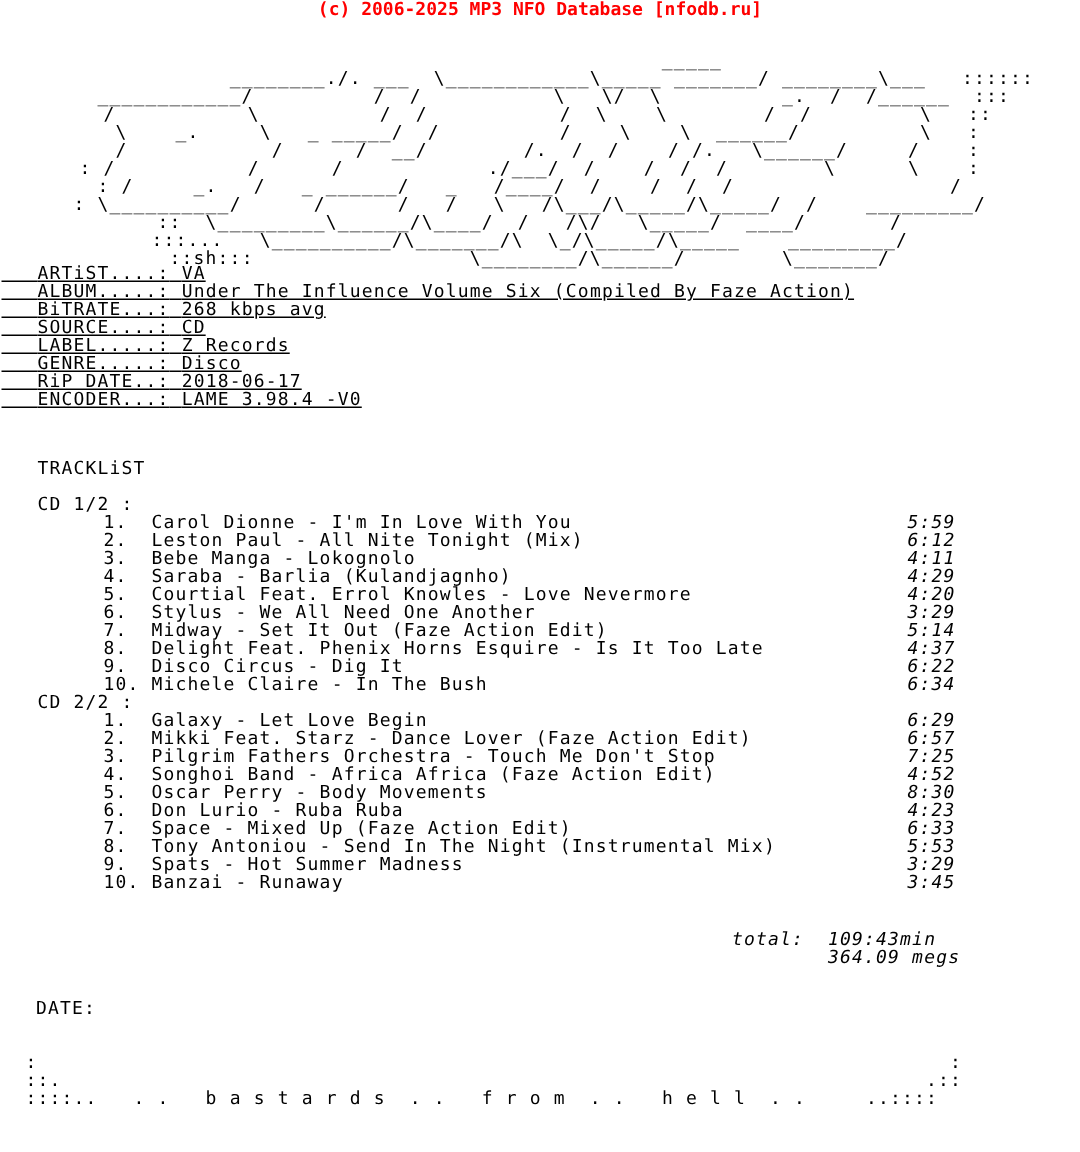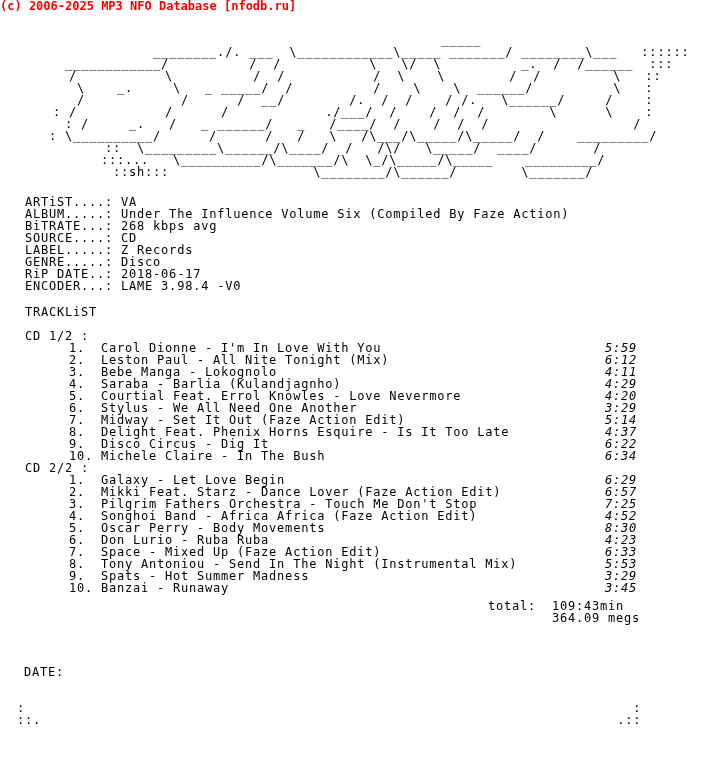--- a/index.html
+++ b/index.html
@@ -1,48 +1,48 @@
 <!DOCTYPE html>
 <html><head>
 <meta charset="utf-8">
 <style>
   html, body { margin: 0; padding: 0; background: #ffffff; }
   body { width: 720px; height: 768px; overflow: hidden; position: relative; }
   .header {
     position: absolute; top: 0; left: 0; width: 720px; height: 12px;
-    color: #ff0000;
+    text-align: center; color: #ff0000;
     font-family: "DejaVu Sans Mono", "Liberation Mono", monospace;
     font-size: 12px; line-height: 12px; font-weight: bold;
   }
   pre {
     margin: 0; position: absolute; left: 1px;
     font-family: "DejaVu Sans Mono", "Liberation Mono", monospace;
     font-size: 12px; line-height: 12px; color: #000;
     letter-spacing: 0.78px;
     white-space: pre;
   }
   .art { top: 34px; text-align: center; }
-  .info { top: 196px; left: 1px; }
+  .info { top: 176px; left: 1px; text-decoration: underline; }
   .row { display: block; height: 12px; }
   .tracklist { top: 306px; }
   .track { display: block; height: 12px; position: relative; margin-left: 44px; }
   .track .num { display: inline-block; width: 32px; }
   .track .time { position: absolute; left: 560px; top: 0; font-style: italic; }
-  .totals { top: 600px; left: 488px; }
+  .totals { top: 620px; left: 488px; font-style: italic; }
   .notes { top: 666px; left: 24px; }
   .footer { top: 702px; }
 </style>
 </head>
 <body>
 
 <div class="header">(c) 2006-2025 MP3 NFO Database [nfodb.ru]</div>
 
 <pre class="art"><span class="row">                             _____</span><span class="row">                   ________./. ___  \____________\_____ _______/ ________\___   ::::::</span><span class="row">      ____________/          /  /           \   \/  \          _.  /  /______  :::</span><span class="row">     /           \          /  /           /  \    \        /  /         \   ::</span><span class="row">     \    _.     \   _ _____/  /          /    \    \  ______/          \   :</span><span class="row">     /            /      /  __/        /.  /  /    / /.   \______/     /    :</span><span class="row">  : /           /      /            ./___/  /    /  /  /        \      \    :</span><span class="row">  : /     _.   /   _ ______/   _   /____/  /    /  /  /                  /</span><span class="row">  : \__________/      /      /   /   \   /\___/\_____/\_____/  /    _________/</span><span class="row">  ::  \_________\______/\____/  /   /\/   \_____/  ____/       /</span><span class="row">  :::...   \__________/\_______/\  \_/\_____/\_____    _________/</span><span class="row">  ::sh:::                  \________/\______/        \_______/</span></pre>
 
 <pre class="info"><span class="row">   <span>ARTiST....:</span> <span>VA</span></span><span class="row">   <span>ALBUM.....:</span> <span>Under The Influence Volume Six (Compiled By Faze Action)</span></span><span class="row">   <span>BiTRATE...:</span> <span>268 kbps avg</span></span><span class="row">   <span>SOURCE....:</span> <span>CD</span></span><span class="row">   <span>LABEL.....:</span> <span>Z Records</span></span><span class="row">   <span>GENRE.....:</span> <span>Disco</span></span><span class="row">   <span>RiP DATE..:</span> <span>2018-06-17</span></span><span class="row">   <span>ENCODER...:</span> <span>LAME 3.98.4 -V0</span></span></pre>
 
 <pre class="tracklist"><span class="row">   <span>TRACKLiST</span></span><span class="row"> </span><span class="row">   <span>CD 1/2 :</span></span><span id="cd1-tracks"><span class="track">   <span class="num">1.</span><span>Carol Dionne - I'm In Love With You</span><span class="time">5:59</span></span><span class="track">   <span class="num">2.</span><span>Leston Paul - All Nite Tonight (Mix)</span><span class="time">6:12</span></span><span class="track">   <span class="num">3.</span><span>Bebe Manga - Lokognolo</span><span class="time">4:11</span></span><span class="track">   <span class="num">4.</span><span>Saraba - Barlia (Kulandjagnho)</span><span class="time">4:29</span></span><span class="track">   <span class="num">5.</span><span>Courtial Feat. Errol Knowles - Love Nevermore</span><span class="time">4:20</span></span><span class="track">   <span class="num">6.</span><span>Stylus - We All Need One Another</span><span class="time">3:29</span></span><span class="track">   <span class="num">7.</span><span>Midway - Set It Out (Faze Action Edit)</span><span class="time">5:14</span></span><span class="track">   <span class="num">8.</span><span>Delight Feat. Phenix Horns Esquire - Is It Too Late</span><span class="time">4:37</span></span><span class="track">   <span class="num">9.</span><span>Disco Circus - Dig It</span><span class="time">6:22</span></span><span class="track">   <span class="num">10.</span><span>Michele Claire - In The Bush</span><span class="time">6:34</span></span></span><span class="row">   <span>CD 2/2 :</span></span><span id="cd2-tracks"><span class="track">   <span class="num">1.</span><span>Galaxy - Let Love Begin</span><span class="time">6:29</span></span><span class="track">   <span class="num">2.</span><span>Mikki Feat. Starz - Dance Lover (Faze Action Edit)</span><span class="time">6:57</span></span><span class="track">   <span class="num">3.</span><span>Pilgrim Fathers Orchestra - Touch Me Don't Stop</span><span class="time">7:25</span></span><span class="track">   <span class="num">4.</span><span>Songhoi Band - Africa Africa (Faze Action Edit)</span><span class="time">4:52</span></span><span class="track">   <span class="num">5.</span><span>Oscar Perry - Body Movements</span><span class="time">8:30</span></span><span class="track">   <span class="num">6.</span><span>Don Lurio - Ruba Ruba</span><span class="time">4:23</span></span><span class="track">   <span class="num">7.</span><span>Space - Mixed Up (Faze Action Edit)</span><span class="time">6:33</span></span><span class="track">   <span class="num">8.</span><span>Tony Antoniou - Send In The Night (Instrumental Mix)</span><span class="time">5:53</span></span><span class="track">   <span class="num">9.</span><span>Spats - Hot Summer Madness</span><span class="time">3:29</span></span><span class="track">   <span class="num">10.</span><span>Banzai - Runaway</span><span class="time">3:45</span></span></span></pre>
 
 <pre class="totals"><span class="row"><span>total:</span>  <span>109:43min</span></span><span class="row">        <span>364.09 megs</span></span></pre>
 
 <pre class="notes">DATE:</pre>
 
-<pre class="footer"><span class="row">  :                                                                            :</span><span class="row">  ::.                                                                        .::</span></pre>
+<pre class="footer"><span class="row">  :                                                                            :</span><span class="row">  ::.                                                                        .::</span><span class="row">  ::::..   . .   b a s t a r d s  . .   f r o m  . .   h e l l  . .     ..::::</span></pre>
 
 </body></html>

